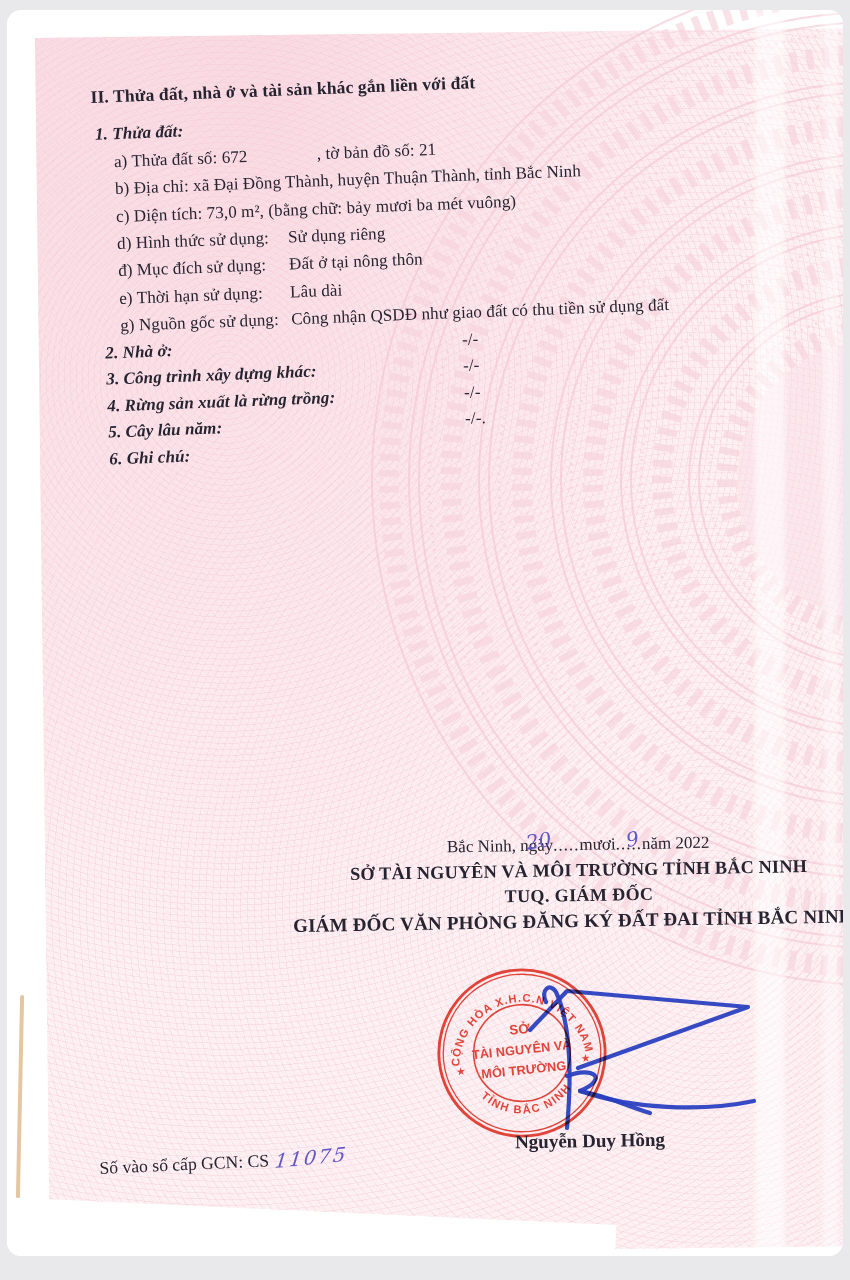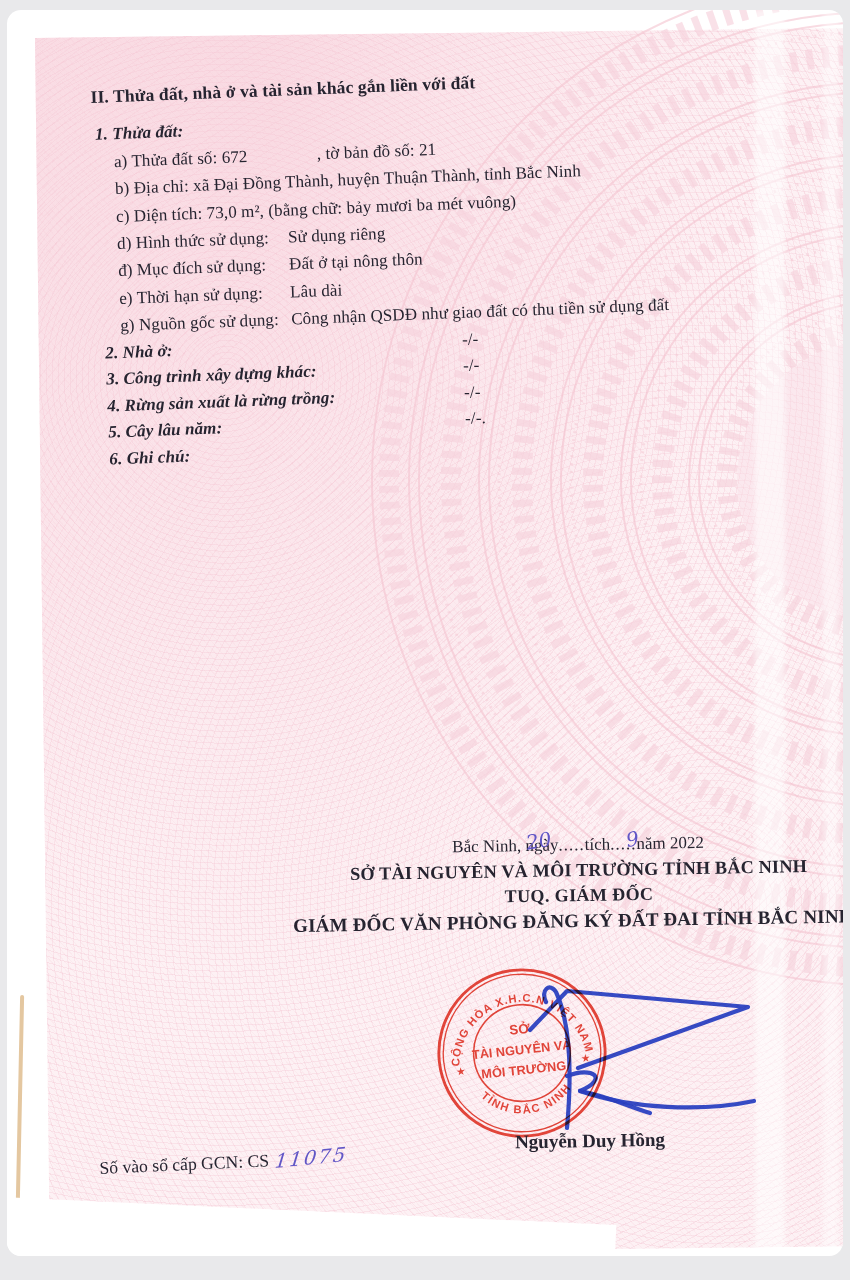--- a/index.html
+++ b/index.html
@@ -189,21 +189,21 @@
       <span>5. Cây lâu năm:</span>
       <span class="val">-/-.</span>
     </div>
     <div class="nrow">
       <span>6. Ghi chú:</span>
     </div>
   </div>
 
   <div class="sign-block">
     <div class="dateline">
-      <span>Bắc Ninh, ngày</span><span class="dots">.....</span><span>tích</span><span class="dots">.....</span><span>năm 2022</span>
+      <span>Bắc Ninh, ngày</span><span class="dots">.....</span><span>mươi</span><span class="dots">.....</span><span>năm 2022</span>
       <span class="hand-digit hand-day">20</span>
       <span class="hand-digit hand-month">9</span>
     </div>
     <div class="issuer-1">SỞ TÀI NGUYÊN VÀ MÔI TRƯỜNG TỈNH BẮC NINH</div>
     <div class="issuer-2">TUQ. GIÁM ĐỐC</div>
     <div class="issuer-3">GIÁM ĐỐC VĂN PHÒNG ĐĂNG KÝ ĐẤT ĐAI TỈNH BẮC NINH</div>
   </div>
 
   <svg class="seal" viewBox="0 0 180 180">
     <circle cx="90" cy="90" r="86" stroke-width="3"></circle>

